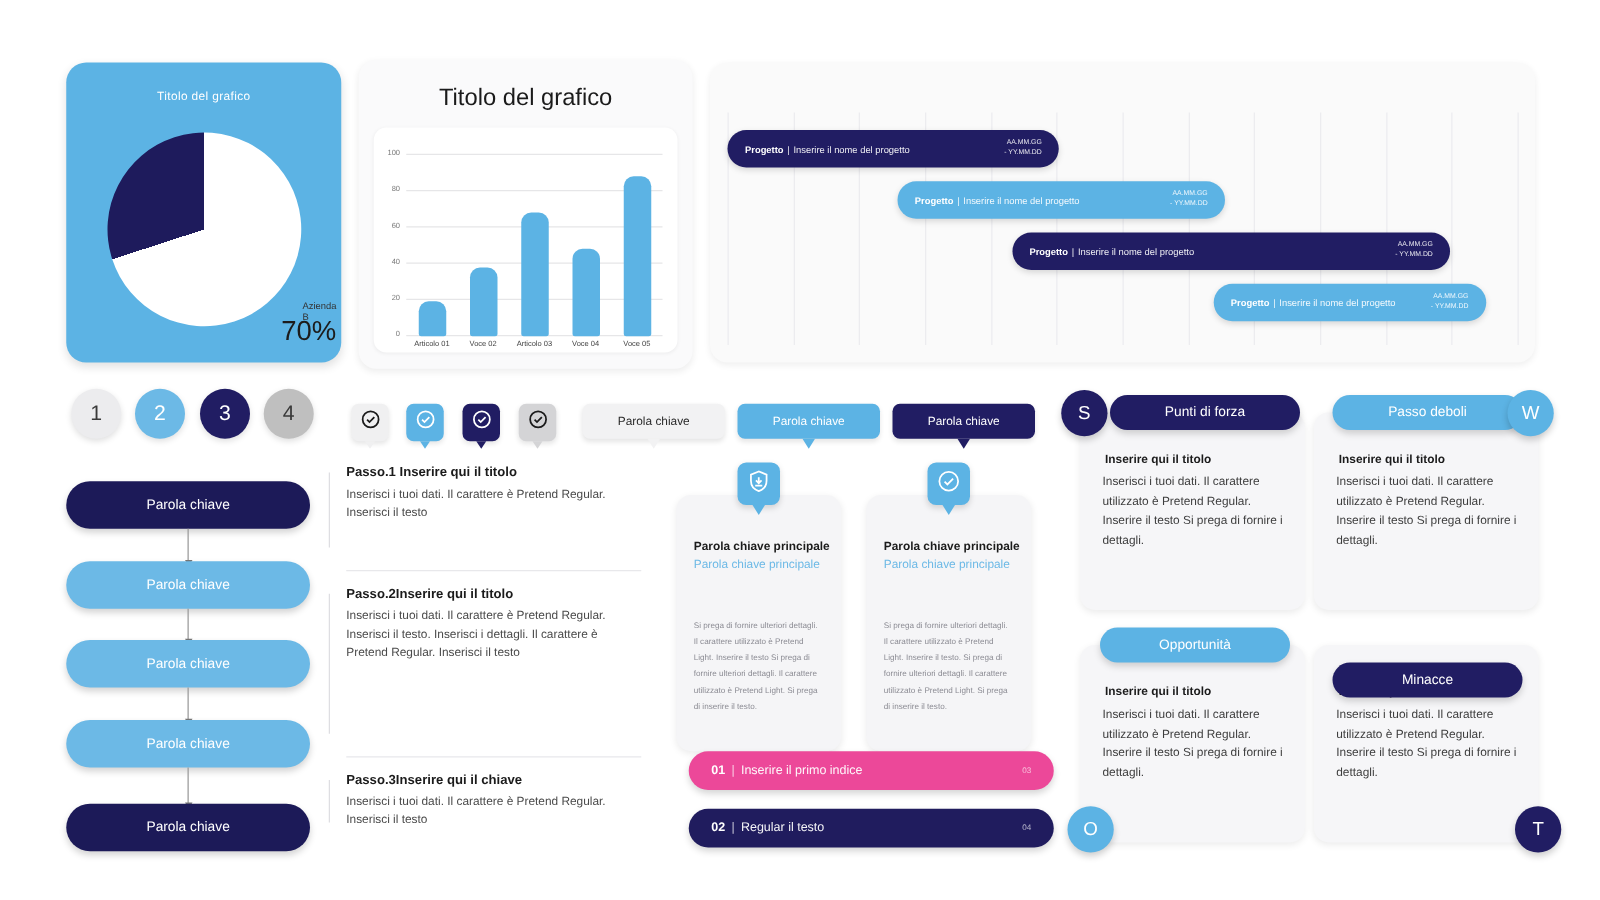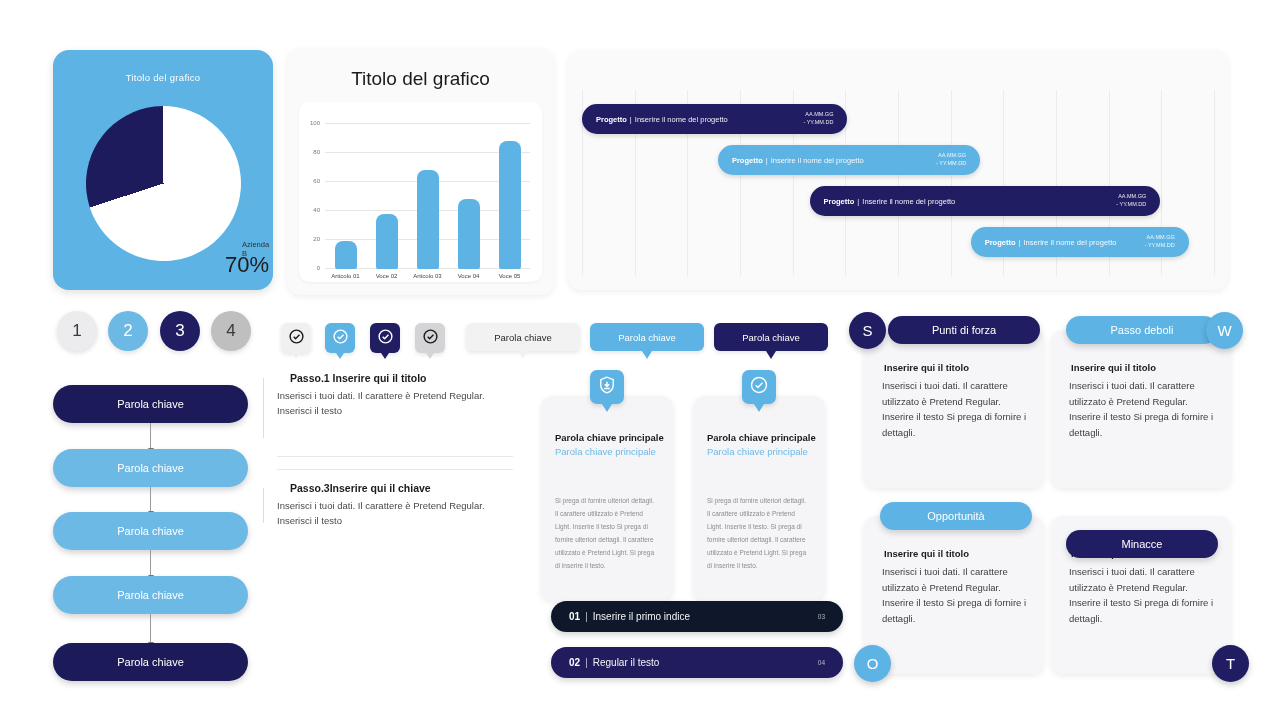--- a/index.html
+++ b/index.html
@@ -127,21 +127,21 @@
     border-top: 5px solid #777;
   }
 
   
   #passo-list { position: absolute; left: 263px; top: 372px; width: 250px; }
   .passo-item { position: relative; padding-left: 14px; }
   .passo-item::before {
     content: ""; position: absolute; left: 0; top: 6px; bottom: 6px; width: 1px; background: #dedee2;
   }
   .passo-sep { height: 1px; background: #e8e8eb; margin: 12px 0 12px 14px; }
-  .passo-title { font-size: 10.5px; font-weight: 700; color: #1b1b1b; margin-left: 13px; }
+  .passo-title { font-size: 10.5px; font-weight: 700; color: #1b1b1b; }
   .passo-body { font-size: 9.5px; line-height: 1.55; color: #4a4a4a; margin-top: 5px; }
 
   
   .feature-card {
     position: absolute; width: 132px; height: 205px; border-radius: 12px;
     background: #f5f5f7; box-shadow: 0 2px 6px rgba(0,0,0,.08);
   }
   .feature-badge {
     position: absolute; top: -26px; left: 50%; margin-left: -17px;
     width: 34px; height: 34px; border-radius: 7px; background: #5cb3e4;
@@ -158,21 +158,21 @@
   .feature-body {
     position: absolute; left: 14px; right: 14px; top: 98px;
     font-size: 6.5px; line-height: 2.0; color: #8b8b93;
   }
 
   
   .index-bar {
     position: absolute; left: 551px; width: 292px; height: 31px; border-radius: 16px;
     display: flex; align-items: center; padding: 0 18px; box-shadow: 0 3px 6px rgba(0,0,0,.17);
   }
-  .index-bar.blue { background: #0f172a; text-align: right; }
+  .index-bar.blue { background: #ec4899; text-align: right; }
   .index-bar.navy { background: #201c5e; }
   .ib-num { font-size: 10px; font-weight: 700; color: #ffffff; }
   .ib-sep { font-size: 10px; color: #ffffff; margin: 0 5px; opacity: .7; }
   .ib-text { font-size: 10px; color: #ffffff; opacity: .95; }
   .ib-right { margin-left: auto; font-size: 6.5px; color: #ffffff; opacity: .65; }
 
   
   .swot-card {
     position: absolute; width: 180px; border-radius: 12px; background: #f6f6f8;
     box-shadow: 0 2px 6px rgba(0,0,0,.08);
@@ -345,20 +345,24 @@
       <div class="flow-arrow" style="top: 614px; height: 29px;"></div>
       <div class="flow-pill navy" style="top: 643px;">Parola chiave</div>
     </div>
 
   <div id="passo-list">
       <div class="passo-item" style="padding-bottom: 26px;">
         <div class="passo-title">Passo.1 Inserire qui il titolo</div>
         <div class="passo-body">Inserisci i tuoi dati. Il carattere è Pretend Regular. Inserisci il testo</div>
       </div>
       <div class="passo-sep"></div>
+      <div class="passo-item" style="padding-bottom: 62px;">
+        <div class="passo-title">Passo.2Inserire qui il titolo</div>
+        <div class="passo-body">Inserisci i tuoi dati. Il carattere è Pretend Regular. Inserisci il testo. Inserisci i dettagli. Il carattere è Pretend Regular. Inserisci il testo</div>
+      </div>
       <div class="passo-sep"></div>
       <div class="passo-item">
         <div class="passo-title">Passo.3Inserire qui il chiave</div>
         <div class="passo-body">Inserisci i tuoi dati. Il carattere è Pretend Regular. Inserisci il testo</div>
       </div>
     </div>
 
   <div id="features">
       <div class="feature-card" style="left: 541px; top: 396px;">
         <div class="feature-badge">

